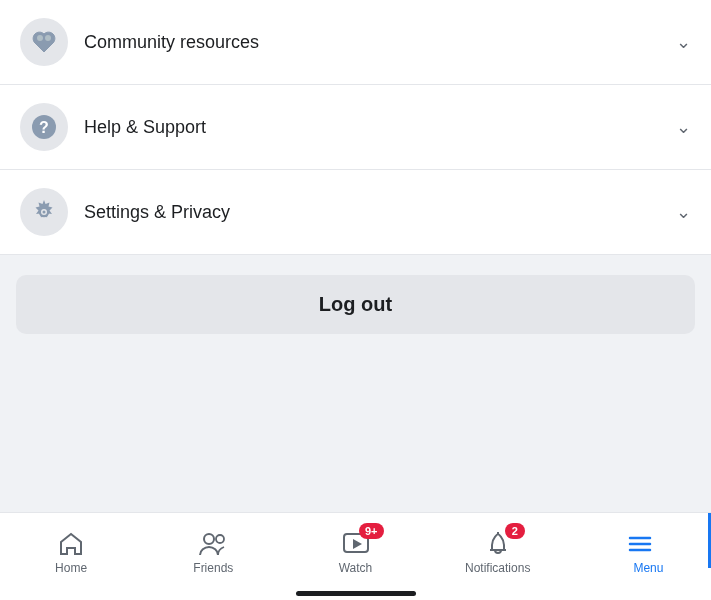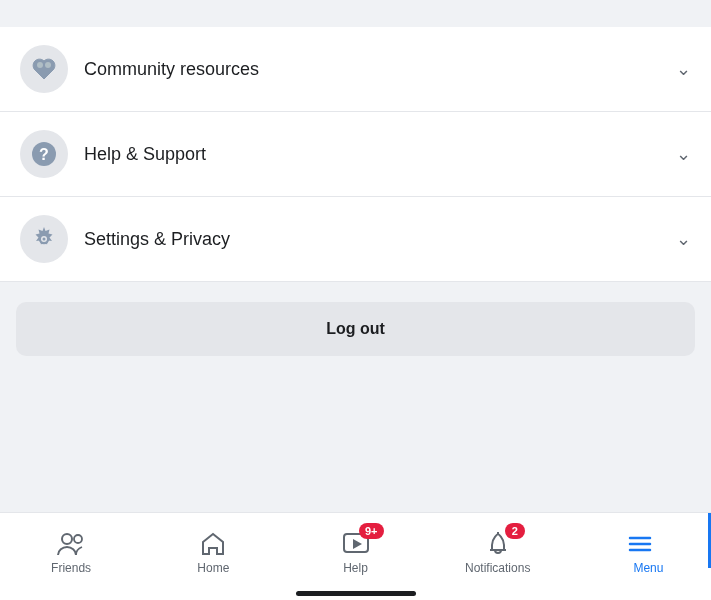--- a/index.html
+++ b/index.html
@@ -10,21 +10,20 @@
       background: #f0f2f5;
       font-family: -apple-system, BlinkMacSystemFont, 'Segoe UI', Helvetica, Arial, sans-serif;
       overflow: hidden;
       position: relative;
     }
 
     .main-content {
       background: #f0f2f5;
       padding: 0;
       flex: 1;
-      margin-top: 27px;
     }
 
     .menu-item {
       display: flex;
       align-items: center;
       background: #ffffff;
       padding: 18px 20px;
       border-bottom: 1px solid #e4e6ea;
       cursor: pointer;
     }
@@ -57,21 +56,21 @@
     .logout-section {
       padding: 20px 16px;
     }
 
     .logout-button {
       width: 100%;
       background: #e4e6ea;
       border: none;
       border-radius: 10px;
       padding: 18px;
-      font-size: 16px;
+      font-size: 20px;
       font-weight: 600;
       color: #1c1e21;
       cursor: pointer;
       text-align: center;
     }
 
     
     .bottom-nav {
       position: absolute;
       bottom: 0;
@@ -204,48 +203,48 @@
   <div class="logout-section">
     <button class="logout-button">Log out</button>
   </div>
 
 </div>
 
 <nav class="bottom-nav">
 
   <div class="nav-item">
     <div class="nav-item-icon">
+      <svg width="26" height="26" viewBox="0 0 26 26" fill="none">
+        <path d="M3 11L13 3L23 11V23H17V17H9V23H3V11Z" stroke="#606770" stroke-width="2" fill="none"></path>
+      </svg>
+    </div>
+    <span class="nav-item-label">Home</span>
+  </div>
+
+  <div class="nav-item">
+    <div class="nav-item-icon">
       <svg width="30" height="26" viewBox="0 0 30 26" fill="none">
         <circle cx="11" cy="8" r="5" stroke="#606770" stroke-width="2" fill="none"></circle>
         <path d="M2 24C2 19.5 6.5 16 11 16C15.5 16 20 19.5 20 24" stroke="#606770" stroke-width="2" fill="none"></path>
         <circle cx="22" cy="8" r="4" stroke="#606770" stroke-width="1.8" fill="none"></circle>
         <path d="M20 24C20 20.5 22 17.5 26 16" stroke="#606770" stroke-width="1.8" fill="none"></path>
       </svg>
     </div>
     <span class="nav-item-label">Friends</span>
   </div>
 
   <div class="nav-item">
     <div class="nav-item-icon">
-      <svg width="26" height="26" viewBox="0 0 26 26" fill="none">
-        <path d="M3 11L13 3L23 11V23H17V17H9V23H3V11Z" stroke="#606770" stroke-width="2" fill="none"></path>
-      </svg>
-    </div>
-    <span class="nav-item-label">Home</span>
-  </div>
-
-  <div class="nav-item">
-    <div class="nav-item-icon">
       <svg width="28" height="26" viewBox="0 0 28 26" fill="none">
         <rect x="2" y="3" width="24" height="18" rx="3" stroke="#606770" stroke-width="2" fill="none"></rect>
         <polygon points="11,8 11,18 20,13" fill="#606770"></polygon>
       </svg>
       <span class="badge">9+</span>
     </div>
-    <span class="nav-item-label">Help</span>
+    <span class="nav-item-label">Watch</span>
   </div>
 
 
   <div class="nav-item">
     <div class="nav-item-icon">
       <svg width="26" height="26" viewBox="0 0 26 26" fill="none">
         <path d="M13 3C13 3 7 7 7 14V19H19V14C19 7 13 3 13 3Z" stroke="#606770" stroke-width="2" fill="none"></path>
         <line x1="5" y1="19" x2="21" y2="19" stroke="#606770" stroke-width="2"></line>
         <path d="M10 19C10 20.7 11.3 22 13 22C14.7 22 16 20.7 16 19" stroke="#606770" stroke-width="2" fill="none"></path>
         <line x1="13" y1="1" x2="13" y2="4" stroke="#606770" stroke-width="2"></line>

